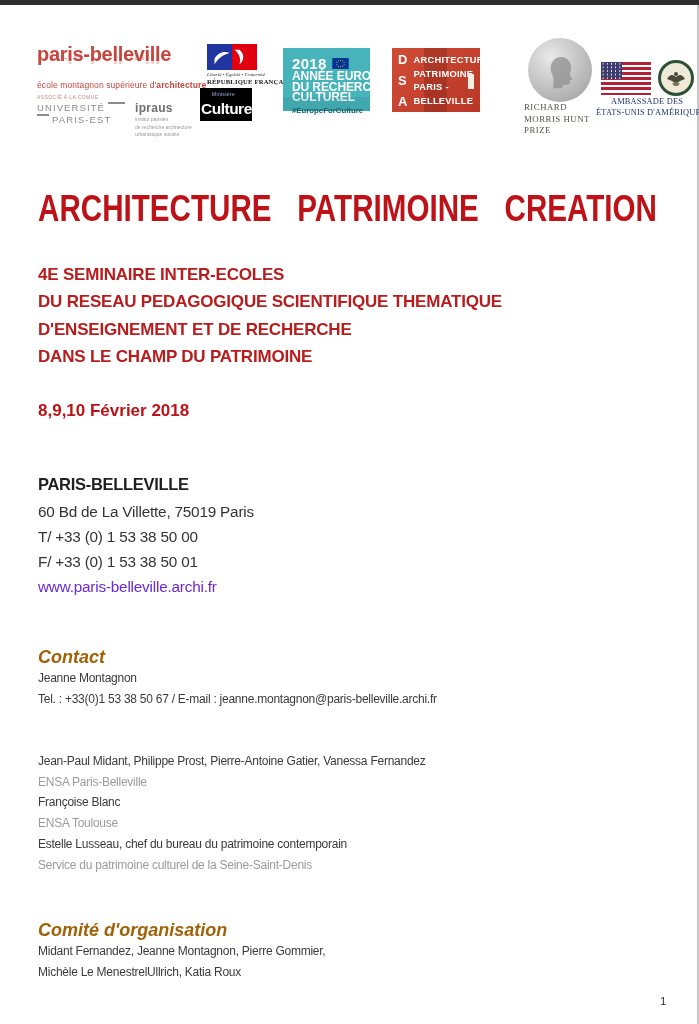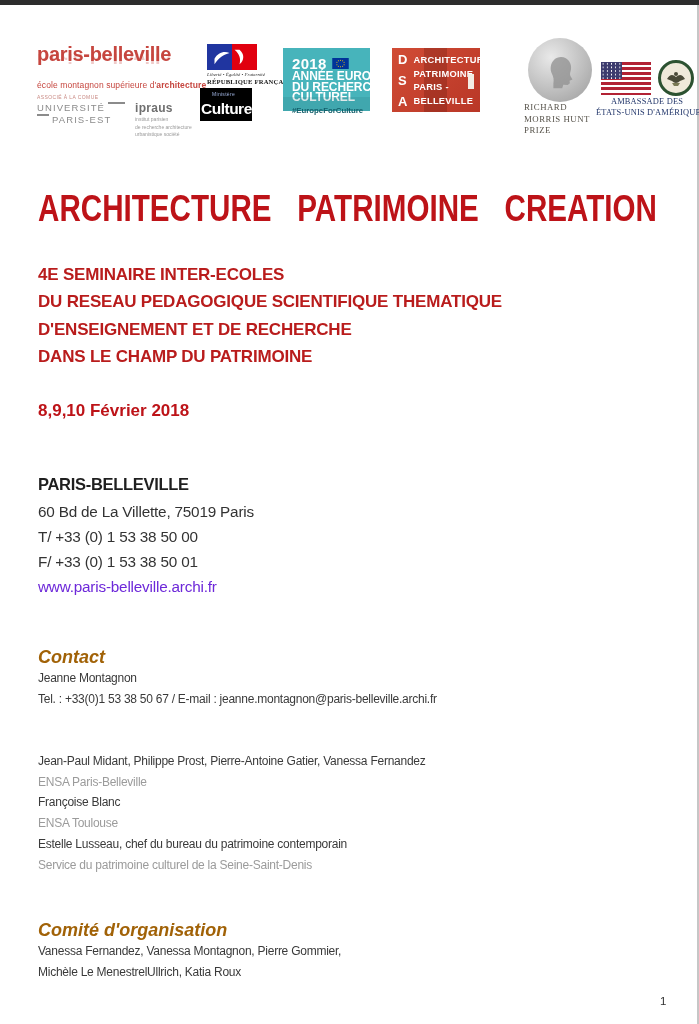--- a/index.html
+++ b/index.html
@@ -244,18 +244,18 @@
     <div class="c-line">Jean-Paul Midant, Philippe Prost, Pierre-Antoine Gatier, Vanessa Fernandez</div>
     <div class="c-line muted">ENSA Paris-Belleville</div>
     <div class="c-line">Françoise Blanc</div>
     <div class="c-line muted">ENSA Toulouse</div>
     <div class="c-line">Estelle Lusseau, chef du bureau du patrimoine contemporain</div>
     <div class="c-line muted">Service du patrimoine culturel de la Seine-Saint-Denis</div>
   </section>
 
   <section class="block committee-org">
     <div class="c-heading normal">Comité d'organisation</div>
-    <div class="c-line">Vanessa Fernandez, Vanessa Montagnon, Pierre Gommier,</div>
+    <div class="c-line">Midant Fernandez, Jeanne Montagnon, Pierre Gommier,</div>
     <div class="c-line">Michèle Le MenestrelUllrich, Katia Roux</div>
   </section>
 
   <div class="page-number">1</div>
 </div>
 
 </body></html>

